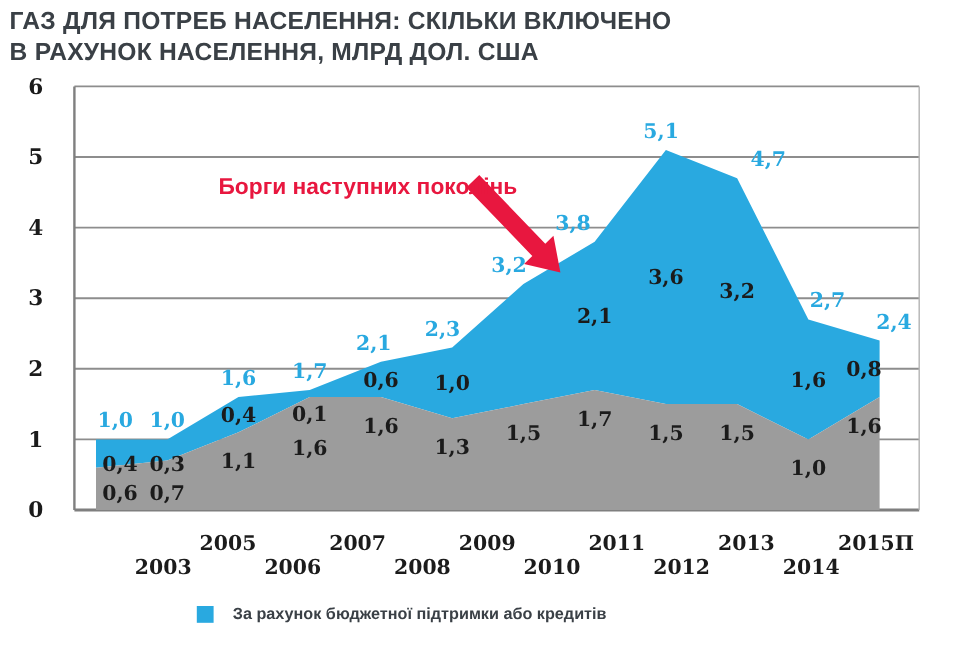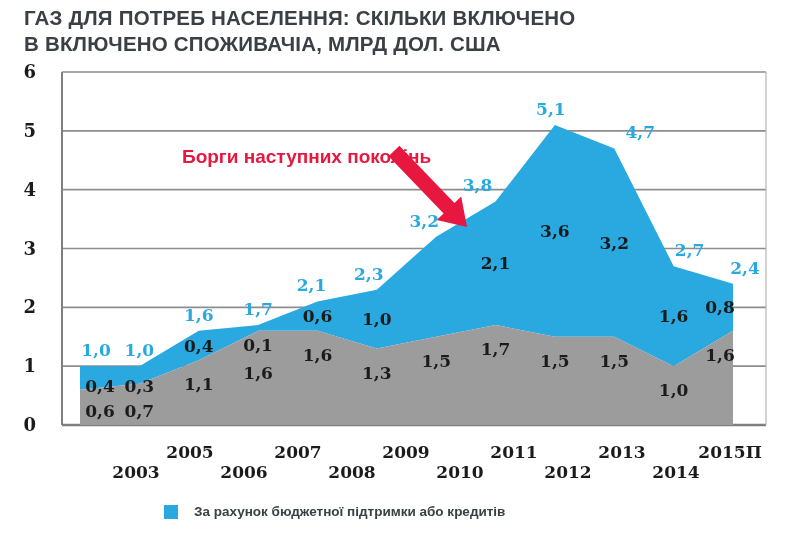--- a/index.html
+++ b/index.html
@@ -1,39 +1,39 @@
 <!DOCTYPE html>
 <html><head>
 <meta charset="utf-8">
 <style>
   html,body{margin:0;padding:0;background:#ffffff;}
   .stage{position:relative;width:800px;height:542px;background:#ffffff;overflow:hidden;
          font-family:"Liberation Sans",sans-serif;}
-  .title{position:absolute;left:24px;top:5px;font-weight:bold;font-size:20.5px;line-height:26px;
+  .title{position:absolute;left:8px;top:5px;font-weight:bold;font-size:20.5px;line-height:26px;
          color:#3a4046;letter-spacing:.2px;}
   #plot{position:absolute;left:0;top:0;}
   #plot text{font-family:"DejaVu Serif","Liberation Serif",serif;font-weight:bold;}
   #plot text.lbl{font-size:17px;}
   #plot text.ytick{font-size:18px;}
   #plot text.year{font-size:17px;}
   .annotation{position:absolute;left:182px;top:146px;font-weight:bold;font-size:19px;
               color:#e8173f;white-space:nowrap;}
   .legend{position:absolute;left:164px;top:504px;display:flex;flex-direction:row;gap:7px;}
   .lrow{display:flex;align-items:center;}
   .sw{width:14px;height:14px;display:inline-block;flex:0 0 14px;}
   .ltext{margin-left:16px;font-weight:bold;font-size:13.5px;color:#3a4046;white-space:nowrap;}
 </style>
 </head>
 <body>
 
 <div class="stage">
 
   <div class="title">
     <div>ГАЗ ДЛЯ ПОТРЕБ НАСЕЛЕННЯ: СКІЛЬКИ ВКЛЮЧЕНО</div>
-    <div>В ВКЛЮЧЕНО СПОЖИВАЧІА, МЛРД ДОЛ. США</div>
+    <div>В РАХУНОК НАСЕЛЕННЯ, МЛРД ДОЛ. США</div>
   </div>
 
   <svg id="plot" width="800" height="542" viewBox="0 0 800 542">
       <text x="36" y="431" class="ytick" fill="#1b1b1b" text-anchor="end">0</text>
       <line x1="62" y1="366.1666666666667" x2="766" y2="366.1666666666667" stroke="#8d8d8d" stroke-width="1.6"></line>
       <text x="36" y="372.1666666666667" class="ytick" fill="#1b1b1b" text-anchor="end">1</text>
       <line x1="62" y1="307.3333333333333" x2="766" y2="307.3333333333333" stroke="#8d8d8d" stroke-width="1.6"></line>
       <text x="36" y="313.3333333333333" class="ytick" fill="#1b1b1b" text-anchor="end">2</text>
       <line x1="62" y1="248.5" x2="766" y2="248.5" stroke="#8d8d8d" stroke-width="1.6"></line>
       <text x="36" y="254.5" class="ytick" fill="#1b1b1b" text-anchor="end">3</text>

